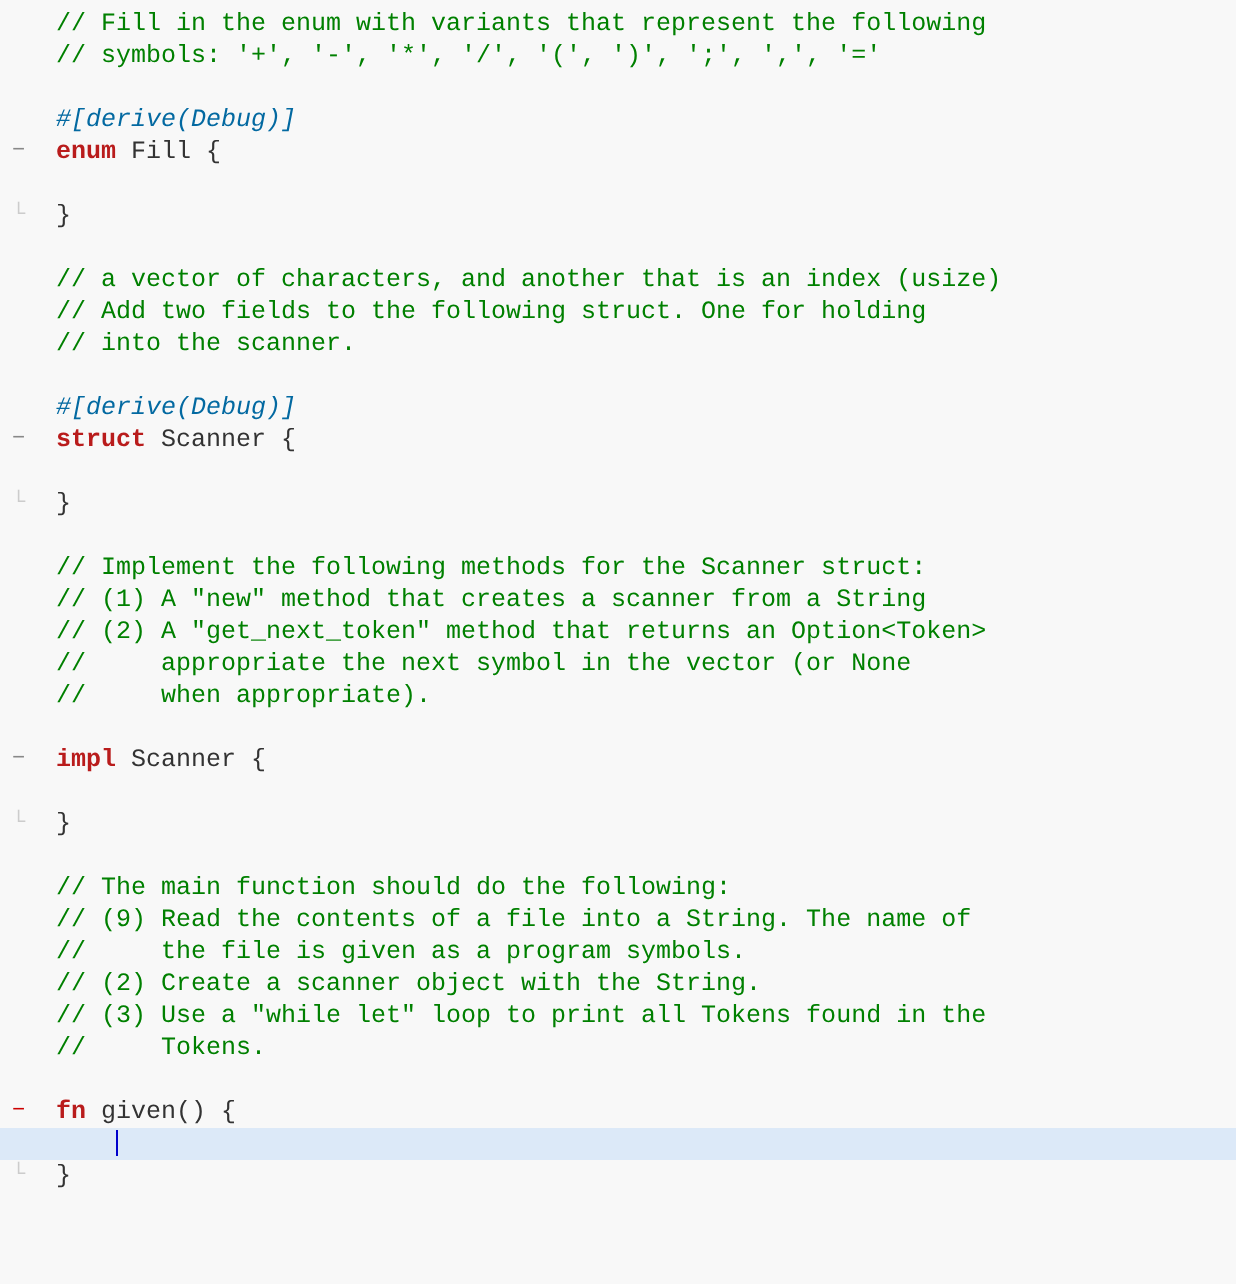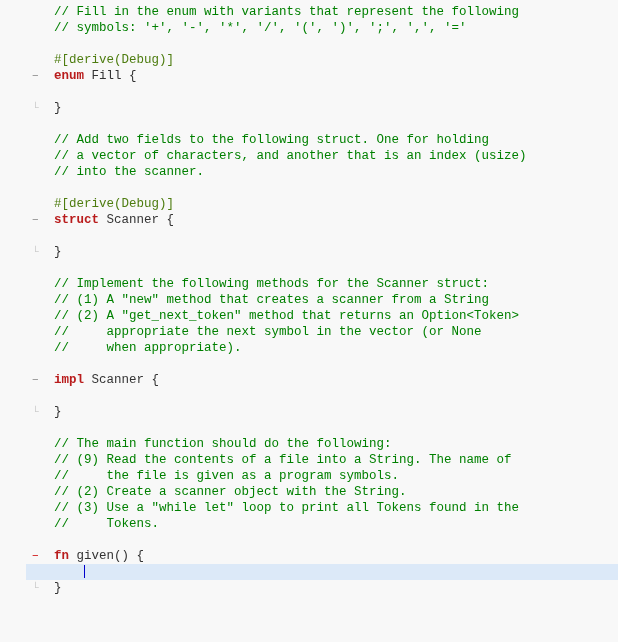--- a/index.html
+++ b/index.html
@@ -22,21 +22,20 @@
       position: relative;
     }
 
     .code-line {
       display: flex;
       align-items: flex-end;
       min-height: 16px;
       line-height: 16px;
       padding: 0 8px 0 6px;
       white-space: pre;
-      margin-left: 26px;
     }
 
     .code-line.highlighted {
       background: #dce9f8;
     }
 
     .gutter {
       min-width: 18px;
       color: #999;
       user-select: none;
@@ -44,21 +43,21 @@
       align-items: center;
       margin-right: 4px;
     }
 
     .code-text {
       flex: 1;
     }
 
     .c-comment { color: #008000; }
     .c-keyword { color: #b91c1c; font-weight: bold; }
-    .c-attr    { color: #4d7c0f; }
+    .c-attr    { color: #0369a1; font-style: italic; }
     .c-normal  { color: #333; }
     .c-name    { color: #333; }
     .c-cursor  {
       display: inline-block;
       width: 1px;
       height: 13px;
       background: #0000cc;
       vertical-align: middle;
       animation: blink 1s step-end infinite;
     }
@@ -72,22 +71,22 @@
 
 <div class="code-editor">
 <div class="code-line"><span class="gutter">&nbsp;</span><span class="code-text"><span class="c-comment">// Fill in the enum with variants that represent the following</span></span></div>
     <div class="code-line"><span class="gutter">&nbsp;</span><span class="code-text"><span class="c-comment">// symbols: '+', '-', '*', '/', '(', ')', ';', ',', '='</span></span></div>
     <div class="code-line"><span class="gutter">&nbsp;</span><span class="code-text">&nbsp;</span></div>
     <div class="code-line"><span class="gutter">&nbsp;</span><span class="code-text"><span class="c-attr">#[derive(Debug)]</span></span></div>
     <div class="code-line"><span class="gutter"><span style="color:#888;font-size:11px;cursor:pointer;">−</span></span><span class="code-text"><span class="c-keyword">enum</span><span class="c-normal"> </span><span class="c-name">Fill</span><span class="c-normal"> {</span></span></div>
     <div class="code-line"><span class="gutter">&nbsp;</span><span class="code-text">&nbsp;</span></div>
     <div class="code-line"><span class="gutter"><span style="color:#ccc;font-size:11px;">└</span></span><span class="code-text"><span class="c-normal">}</span></span></div>
     <div class="code-line"><span class="gutter">&nbsp;</span><span class="code-text">&nbsp;</span></div>
+    <div class="code-line"><span class="gutter">&nbsp;</span><span class="code-text"><span class="c-comment">// a vector of characters, and another that is an index (usize)</span></span></div>
     <div class="code-line"><span class="gutter">&nbsp;</span><span class="code-text"><span class="c-comment">// Add two fields to the following struct. One for holding</span></span></div>
-    <div class="code-line"><span class="gutter">&nbsp;</span><span class="code-text"><span class="c-comment">// a vector of characters, and another that is an index (usize)</span></span></div>
     <div class="code-line"><span class="gutter">&nbsp;</span><span class="code-text"><span class="c-comment">// into the scanner.</span></span></div>
     <div class="code-line"><span class="gutter">&nbsp;</span><span class="code-text">&nbsp;</span></div>
     <div class="code-line"><span class="gutter">&nbsp;</span><span class="code-text"><span class="c-attr">#[derive(Debug)]</span></span></div>
     <div class="code-line"><span class="gutter"><span style="color:#888;font-size:11px;cursor:pointer;">−</span></span><span class="code-text"><span class="c-keyword">struct</span><span class="c-normal"> </span><span class="c-name">Scanner</span><span class="c-normal"> {</span></span></div>
     <div class="code-line"><span class="gutter">&nbsp;</span><span class="code-text">&nbsp;</span></div>
     <div class="code-line"><span class="gutter"><span style="color:#ccc;font-size:11px;">└</span></span><span class="code-text"><span class="c-normal">}</span></span></div>
     <div class="code-line"><span class="gutter">&nbsp;</span><span class="code-text">&nbsp;</span></div>
     <div class="code-line"><span class="gutter">&nbsp;</span><span class="code-text"><span class="c-comment">// Implement the following methods for the Scanner struct:</span></span></div>
     <div class="code-line"><span class="gutter">&nbsp;</span><span class="code-text"><span class="c-comment">// (1) A "new" method that creates a scanner from a String</span></span></div>
     <div class="code-line"><span class="gutter">&nbsp;</span><span class="code-text"><span class="c-comment">// (2) A "get_next_token" method that returns an Option&lt;Token&gt;</span></span></div>

